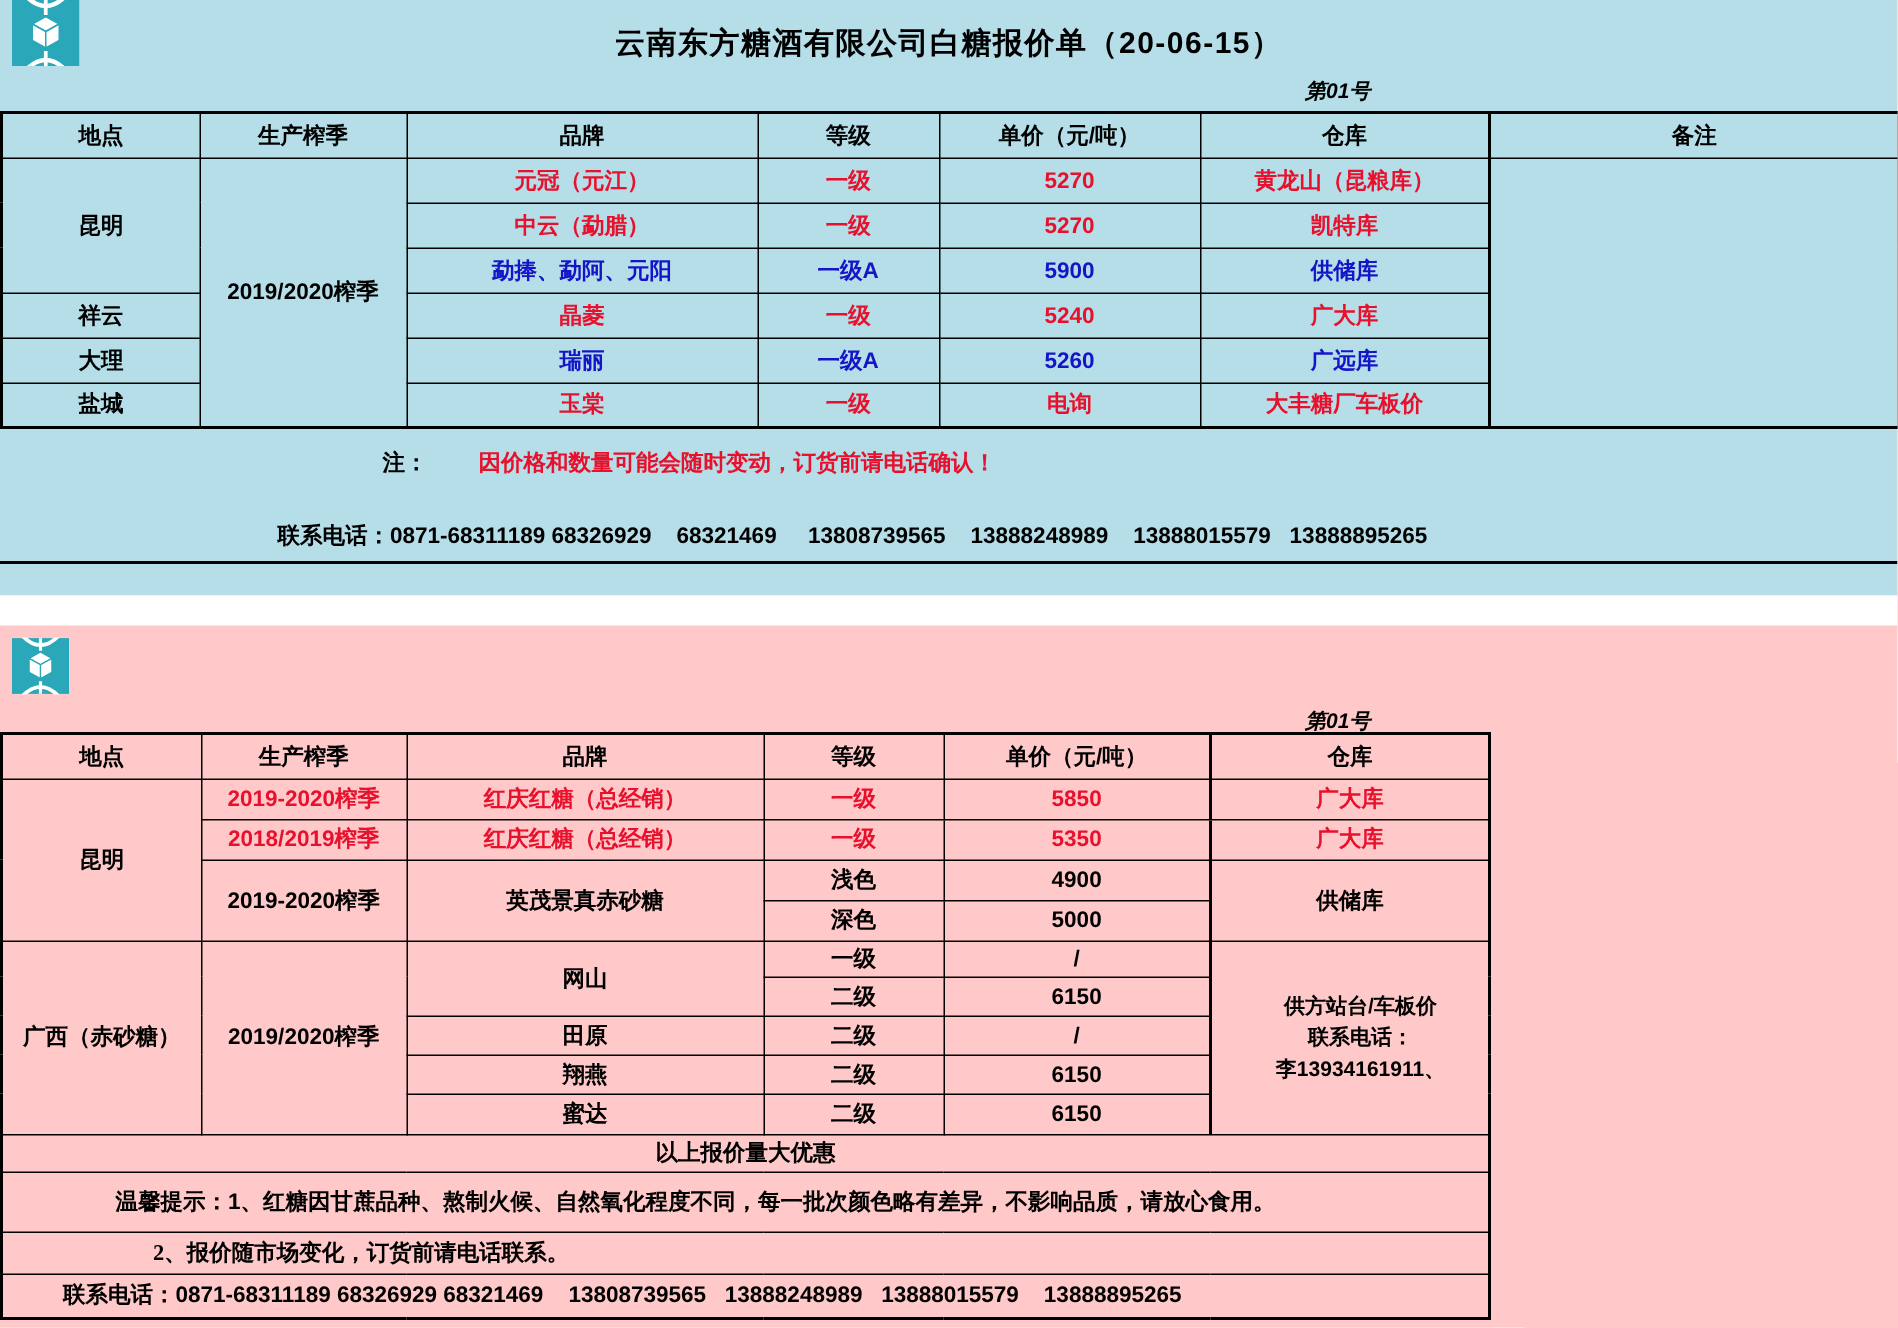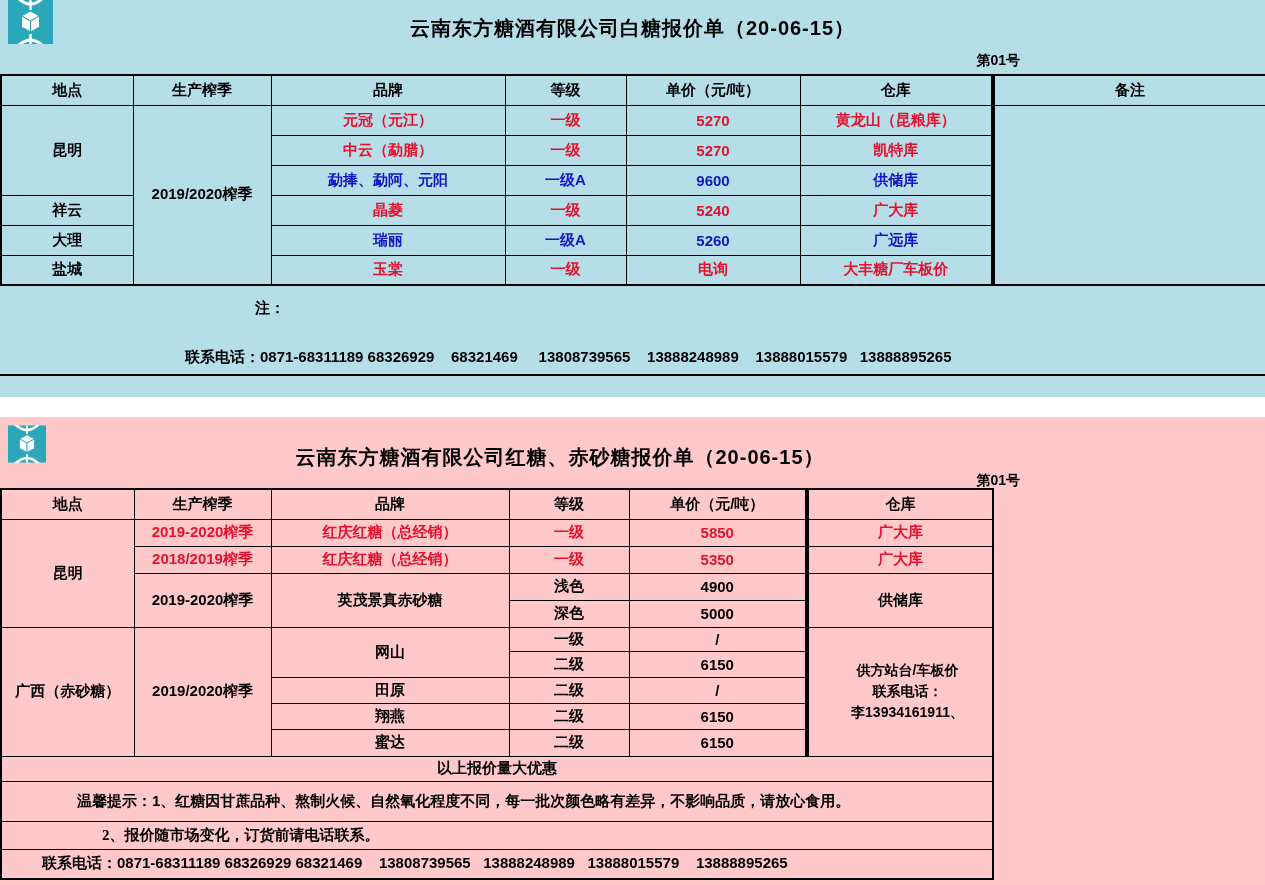--- a/index.html
+++ b/index.html
@@ -13,28 +13,28 @@
   }
   .section{position:relative; width:1265px;}
   .sec-white{height:397px; background:var(--blue-bg);}
   .sec-gap{height:20px; background:#ffffff;}
   .sec-red{height:468px; background:var(--pink-bg);}
   .logo{position:absolute; left:8px; top:0;}
   .logo2{position:absolute; left:8px; top:8px;}
   .doc-title{position:absolute; left:0; width:1265px; text-align:center; font-size:20px; letter-spacing:1px;}
   .t1-title{top:15px;}
   .t2-title{top:27px; width:1120px;}
-  .sheet-no{position:absolute; left:870px; width:150px; text-align:right; font-size:14px;}
+  .sheet-no{position:absolute; left:870px; width:150px; text-align:left; font-size:14px;font-style:italic;}
   .t1-no{top:52px;}
   .t2-no{top:55px;}
   table{border-collapse:collapse; table-layout:fixed; position:absolute; left:0; border:2px solid #000;}
   .t1{top:74px; width:1265px;}
   .t2{top:71px; width:992px;}
   th,td{border:1px solid #000; text-align:center; vertical-align:middle; font-size:15px; font-weight:bold; padding:0 2px; overflow:hidden;}
-  .bL2{border-left:4px solid #000000;}
+  .bL2{border-left:2px solid #000000;}
   .c-red{color:var(--red);}
   .c-blue{color:var(--blue);margin-left:40px;}
   .h30{height:30px;} .h27{height:27px;} .h24{height:24px;} .h26{height:26px;}
   .h25{height:25px;} .h40{height:40px;} .h28{height:28px;font-family:Liberation Serif, serif;}
   .note-line{position:absolute; top:299px; left:255px; display:flex; gap:34px; font-size:15px;}
   .note-line .red-note{color:var(--red);}
   .phone-line{position:absolute; top:348px; left:185px; font-size:15px; white-space:pre;}
   .divider{position:absolute; top:374px; left:0; width:1265px; border-top:2px solid #000;}
   .wh-multi{font-size:14px; line-height:21px;padding-left:16px;}
   .cell-left{text-align:left;margin-top:18px;}
@@ -91,21 +91,21 @@
     </tr>
     <tr class="h30">
       <td class="c-red">中云（勐腊）</td>
       <td class="c-red">一级</td>
       <td class="c-red">5270</td>
       <td class="c-red">凯特库</td>
     </tr>
     <tr class="h30">
       <td class="c-blue">勐捧、勐阿、元阳</td>
       <td class="c-blue">一级A</td>
-      <td class="c-blue">9600</td>
+      <td class="c-blue">5900</td>
       <td class="c-blue">供储库</td>
     </tr>
     <tr class="h30">
       <td>祥云</td>
       <td class="c-red">晶菱</td>
       <td class="c-red">一级</td>
       <td class="c-red">5240</td>
       <td class="c-red">广大库</td>
     </tr>
     <tr class="h30">
@@ -120,40 +120,40 @@
       <td class="c-red">玉棠</td>
       <td class="c-red">一级</td>
       <td class="c-red">电询</td>
       <td class="c-red">大丰糖厂车板价</td>
     </tr>
   </tbody>
     </table>
 
   <div class="note-line">
     <span>注：</span>
+    <span class="red-note">因价格和数量可能会随时变动，订货前请电话确认！</span>
   </div>
   <div class="phone-line">联系电话：0871-68311189 68326929    68321469     13808739565    13888248989    13888015579   13888895265</div>
   <div class="divider"></div>
 </div>
 
 <div class="section sec-gap"></div>
 
 <div class="section sec-red">
   <span class="logo2">
     <svg width="38" height="38" viewBox="0 0 45 44">
       <rect width="45" height="44" fill="#2aa7b8"></rect>
       <path d="M8 -2 Q22.5 13 37 -2" fill="none" stroke="#fff" stroke-width="3"></path>
       <path d="M8 46 Q22.5 31 37 46" fill="none" stroke="#fff" stroke-width="3"></path>
       <path d="M22.5 0 V10 M22.5 34 V44" stroke="#fff" stroke-width="2.5"></path>
       <polygon points="22.5,11 31.5,16 22.5,21 13.5,16" fill="#fff" stroke="#2aa7b8" stroke-width="1"></polygon>
       <polygon points="13.5,16 22.5,21 22.5,32 13.5,27" fill="#fff" stroke="#2aa7b8" stroke-width="1"></polygon>
       <polygon points="31.5,16 22.5,21 22.5,32 31.5,27" fill="#fff" stroke="#2aa7b8" stroke-width="1"></polygon>
     </svg>
   </span>
-  <div class="doc-title t2-title">云南东方糖酒有限公司红糖、赤砂糖报价单（20-06-15）</div>
   <div class="sheet-no t2-no">第01号</div>
 
   <table class="t2">
     <colgroup>
       <col style="width:133px">
         <col style="width:137px">
         <col style="width:238px">
       <col style="width:120px">
         <col style="width:178px">
         <col style="width:186px">

